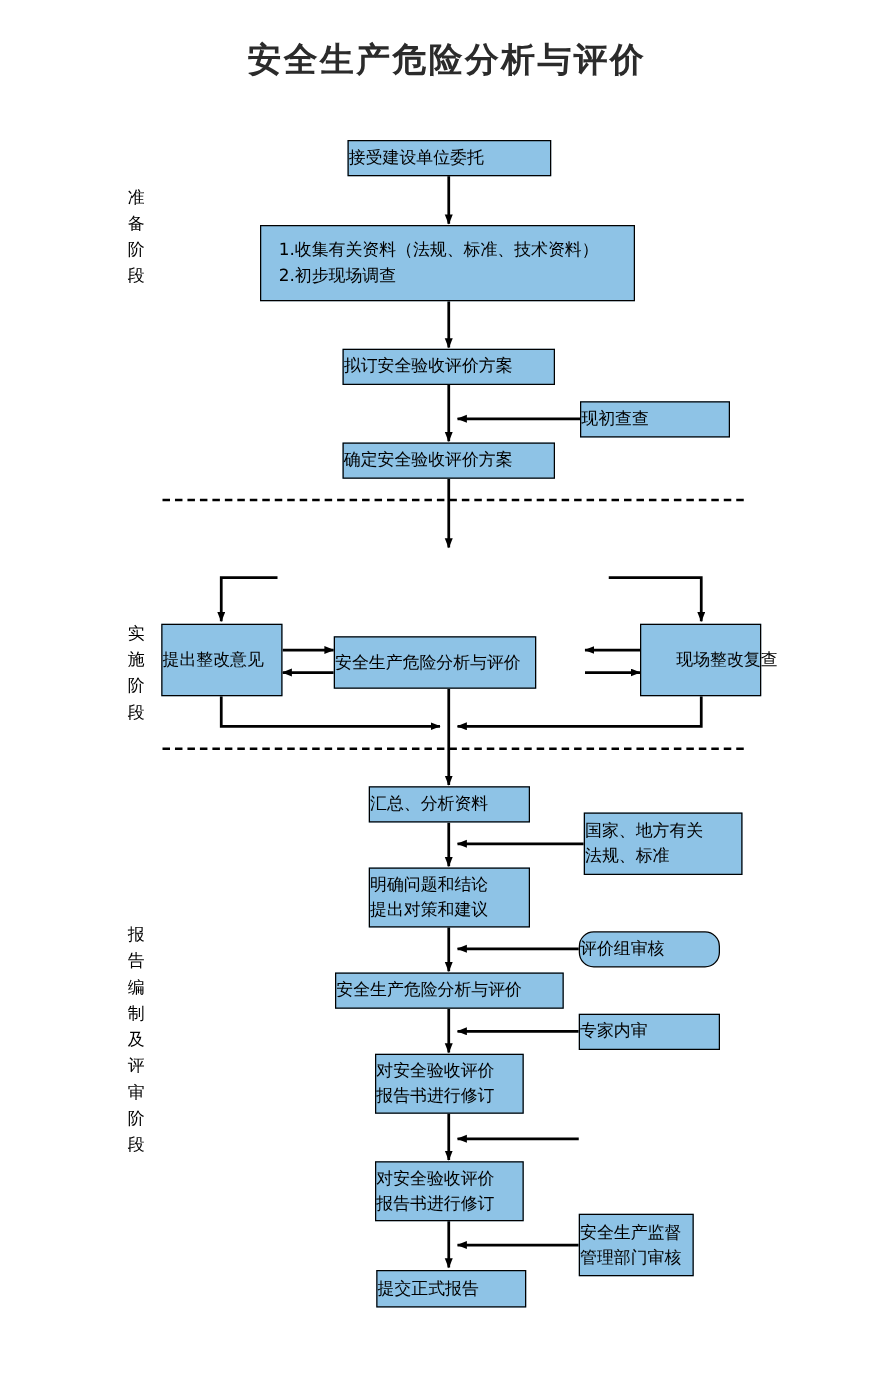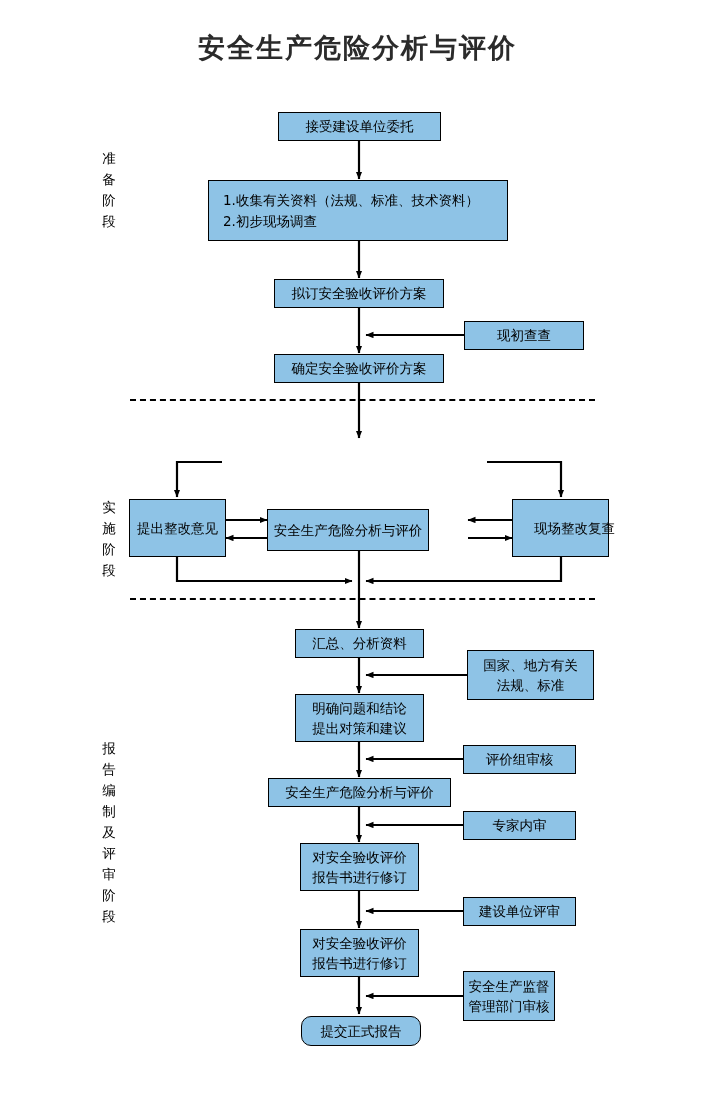--- a/index.html
+++ b/index.html
@@ -29,21 +29,21 @@
     color: #2b2b2b;
     font-family: "DejaVu Sans", "Liberation Sans", sans-serif;
   }
   .node {
     position: absolute;
     box-sizing: border-box;
     background: #8EC3E6;
     border: 1px solid #000000;
     display: flex;
     flex-direction: column;
-    align-items: center;
+    align-items: flex-start;
     justify-content: center;
     color: #000000;
     font-size: 13.5px;
     line-height: 1.5;
     text-align: center;
     font-family: "DejaVu Sans", "Liberation Sans", sans-serif;
   }
   .node.left-align {
     align-items: flex-start;
     text-align: left;
@@ -210,48 +210,45 @@
   <div class="node" style="left:467px; top:650px; width:127px; height:50px;">
     <div class="line">国家、地方有关</div>
     <div class="line">法规、标准</div>
   </div>
 
   <div class="node" style="left:295px; top:694px; width:129px; height:48px;">
     <div class="line">明确问题和结论</div>
     <div class="line">提出对策和建议</div>
   </div>
 
-  <div class="node" style="left:463px; top:745px; width:113px; height:29px;">
+  <div class="node" style="left:463px; top:745px; width:113px; height:29px;border-radius:12px;">
     <div class="line">评价组审核</div>
   </div>
 
   <div class="node" style="left:268px; top:778px; width:183px; height:29px;">
     <div class="line">安全生产危险分析与评价</div>
   </div>
 
   <div class="node" style="left:463px; top:811px; width:113px; height:29px;">
     <div class="line">专家内审</div>
   </div>
 
   <div class="node" style="left:300px; top:843px; width:119px; height:48px;">
     <div class="line">对安全验收评价</div>
     <div class="line">报告书进行修订</div>
   </div>
 
-  <div class="node" style="left:463px; top:897px; width:113px; height:29px;">
-    <div class="line">建设单位评审</div>
-  </div>
 
   <div class="node" style="left:300px; top:929px; width:119px; height:48px;">
     <div class="line">对安全验收评价</div>
     <div class="line">报告书进行修订</div>
   </div>
 
   <div class="node" style="left:463px; top:971px; width:92px; height:50px;">
     <div class="line">安全生产监督</div>
     <div class="line">管理部门审核</div>
   </div>
 
-  <div class="node" style="left:301px; top:1016px; width:120px; height:30px;border-radius:10px;">
+  <div class="node" style="left:301px; top:1016px; width:120px; height:30px;">
     <div class="line">提交正式报告</div>
   </div>
 
 </div>
 
 </body></html>

